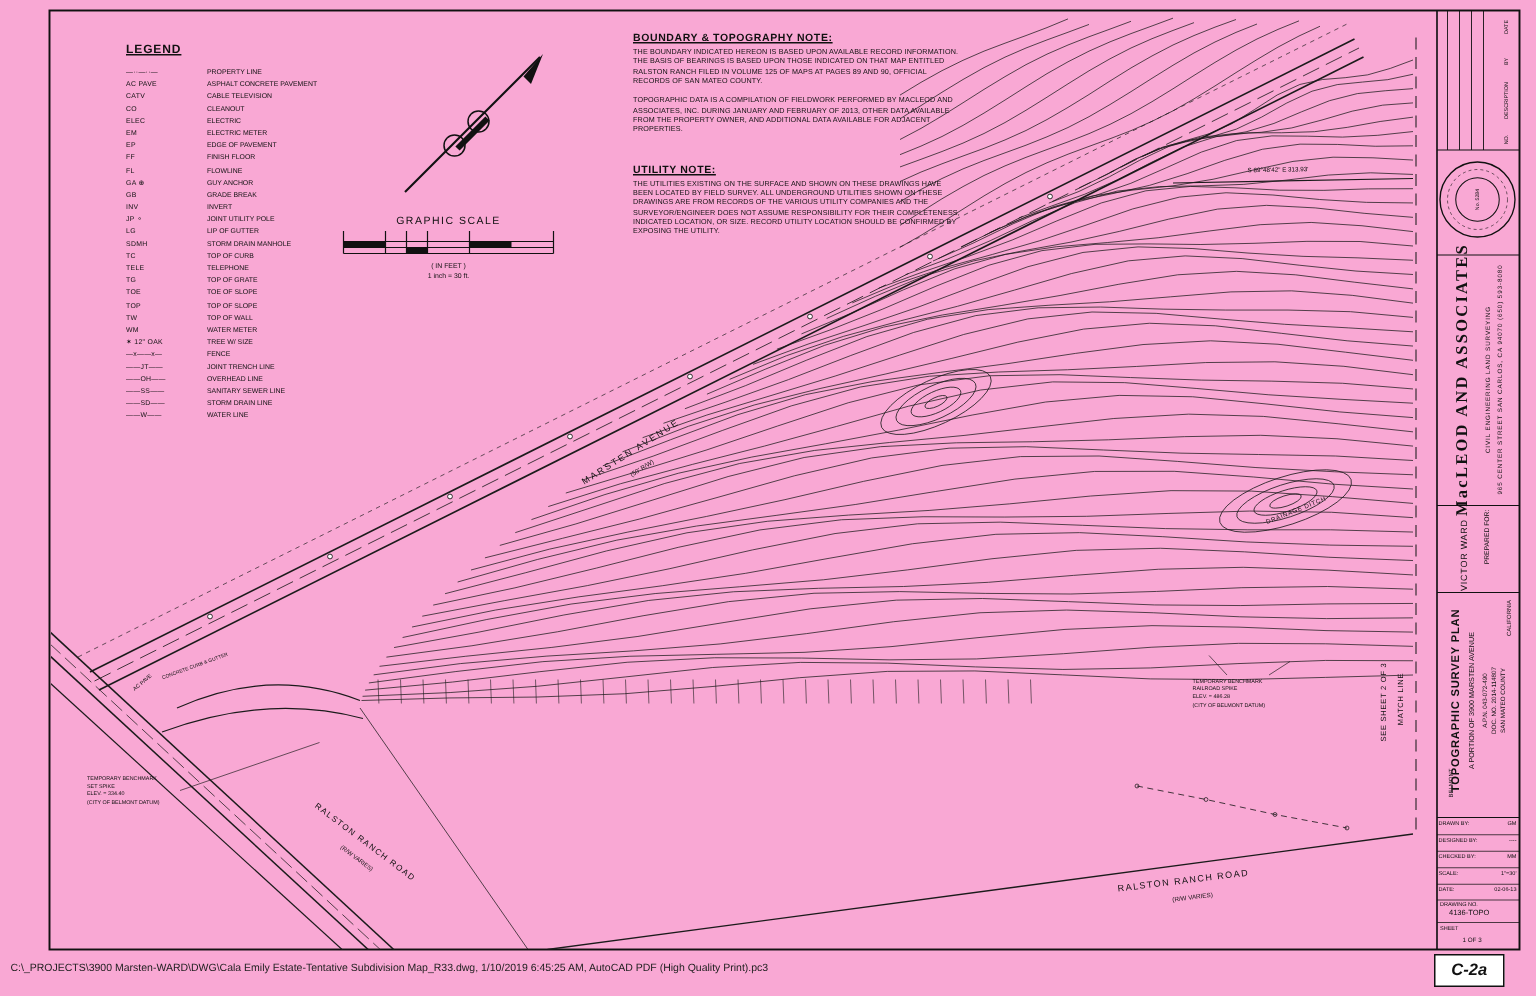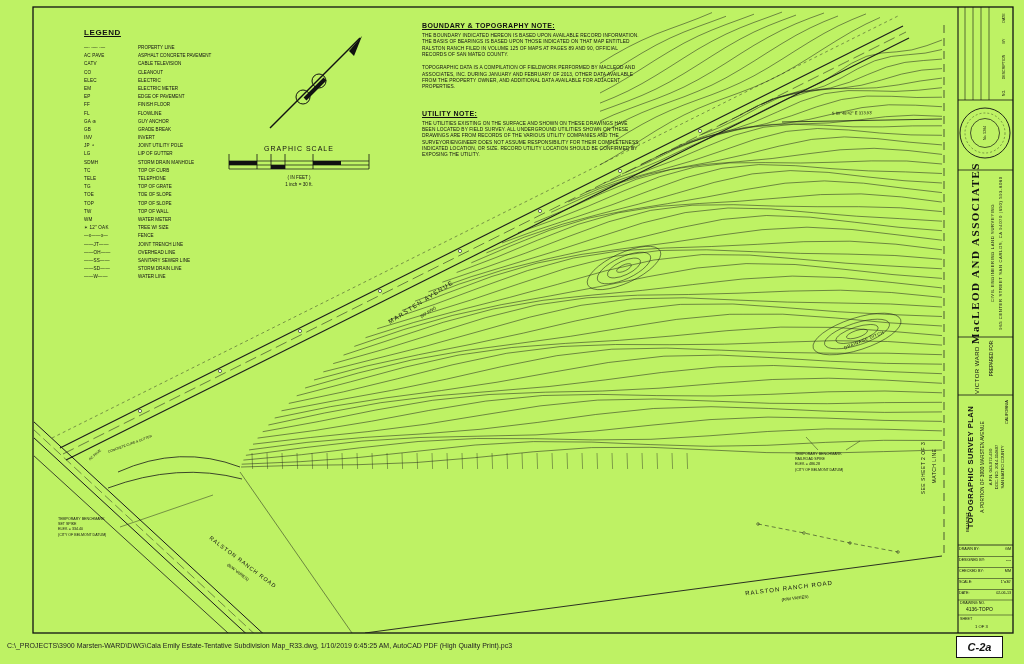--- a/index.html
+++ b/index.html
@@ -1,16 +1,16 @@
 <!DOCTYPE html>
 <html><head>
 <meta charset="utf-8">
 <style>
   html,body{margin:0;padding:0;background:#e8e8e8;}
-  .sheet{position:relative;width:1024px;height:664px;background:#bef264;overflow:hidden;
+  .sheet{position:relative;width:1024px;height:664px;background:#f9a8d4;overflow:hidden;
          font-family:"Liberation Sans",sans-serif;color:#111;}
   .abs{position:absolute;white-space:nowrap;}
   .ctr{transform:translate(-50%,-50%);}
   .rot90{transform:translate(-50%,-50%) rotate(-90deg);}
   
   .legend{position:absolute;left:84px;top:28px;width:152px;}
   .legend h1{font-size:8px;margin:0 0 7px 0;text-decoration:underline;letter-spacing:.6px;}
   .lrow{display:flex;height:8.2px;font-size:4.6px;line-height:8.2px;}
   .lrow .a{width:54px;letter-spacing:.2px;}
   .lrow .d{flex:1;}

